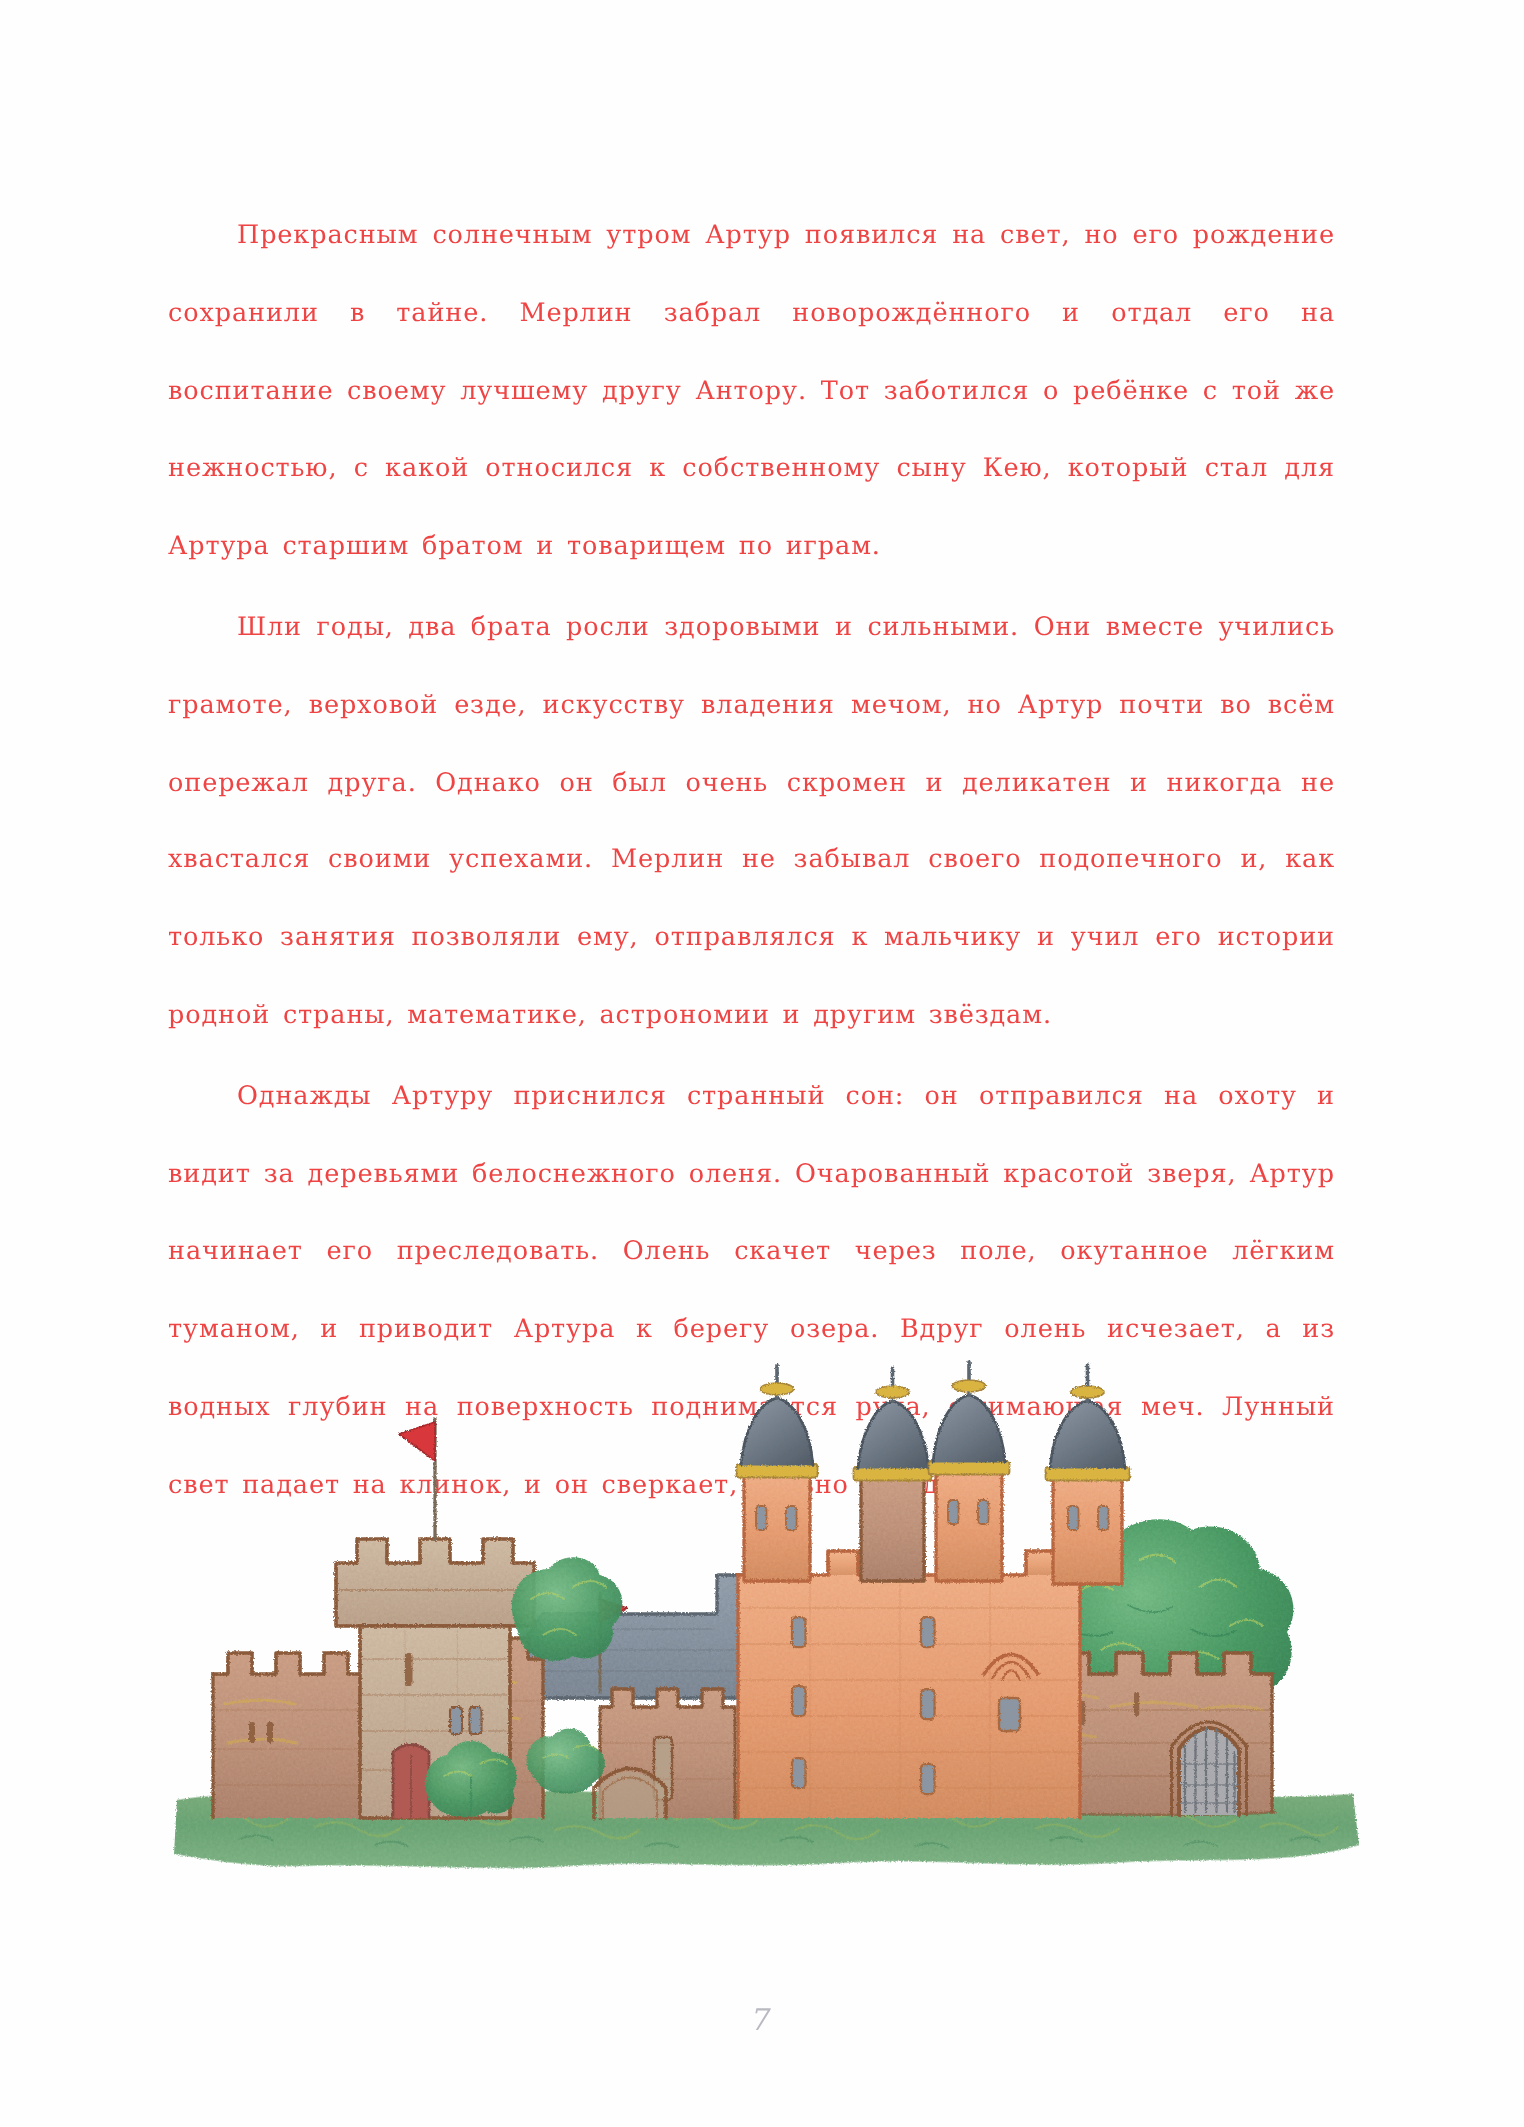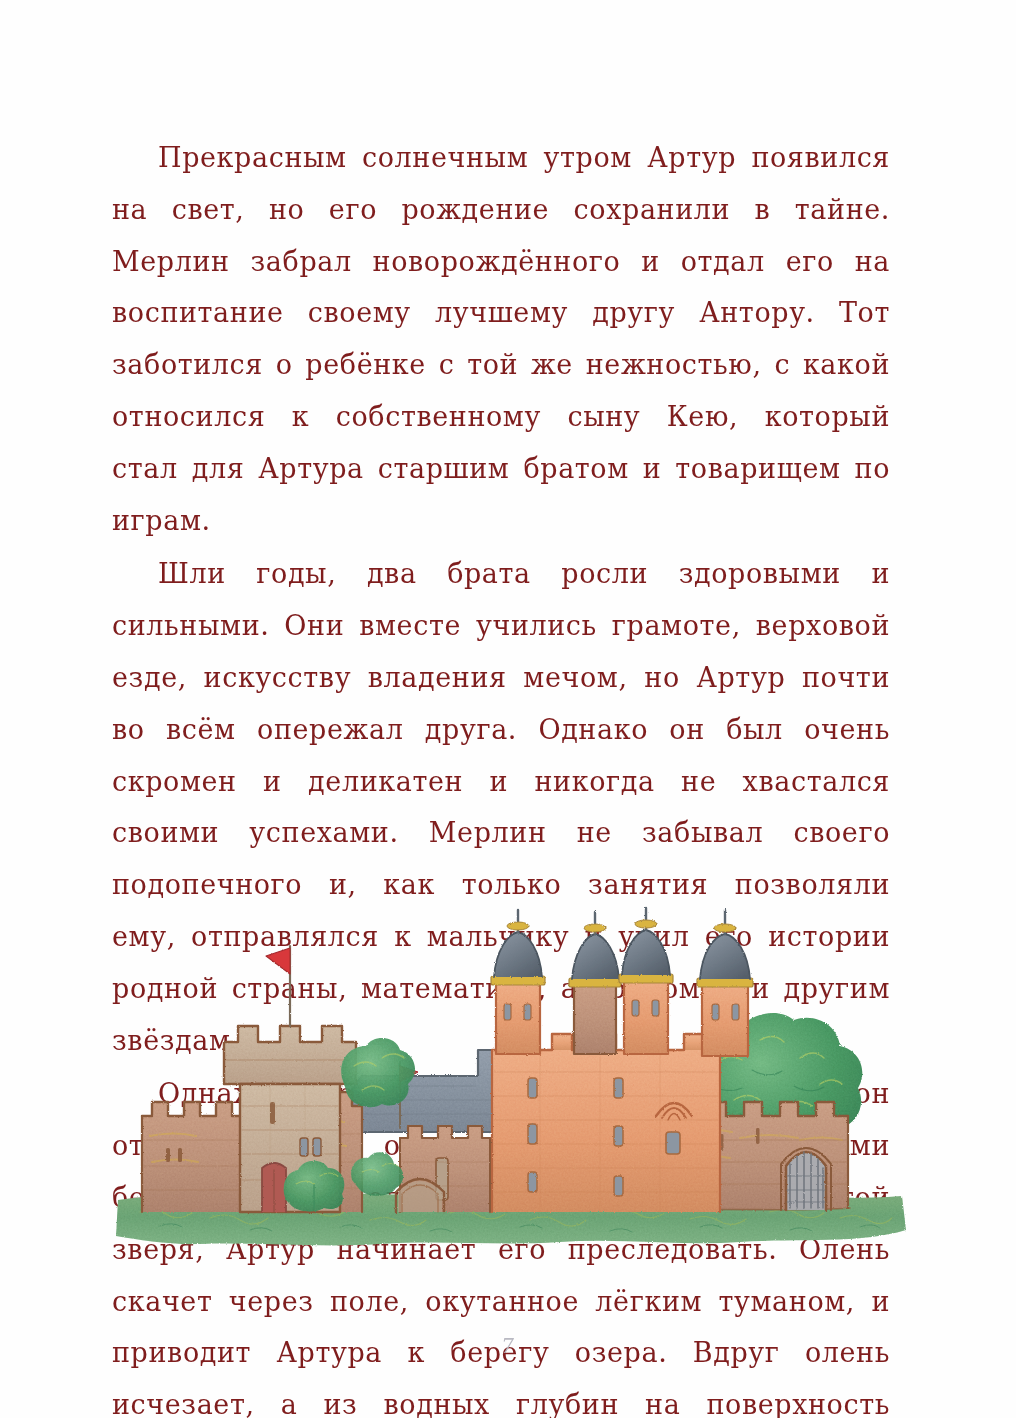--- a/index.html
+++ b/index.html
@@ -26,23 +26,23 @@
   #text-block {
     position: absolute;
     left: 112px;
     top: 132px;
     width: 778px;
   }
 
   .para {
     margin: 0 0 2px 0;
     font-family: "DejaVu Serif", "Liberation Serif", serif;
-    font-size: 27px;
+    font-size: 17px;
     line-height: 51.8px;
-    color: #7f1d1d;
+    color: #ef4444;
     text-align: justify;
     letter-spacing: 0.6px;
     word-spacing: 2.5px;
     font-weight: 400;
     -webkit-font-smoothing: antialiased;
   }
   .para::first-letter { }
   .para.indent { text-indent: 46px; }
 
   

